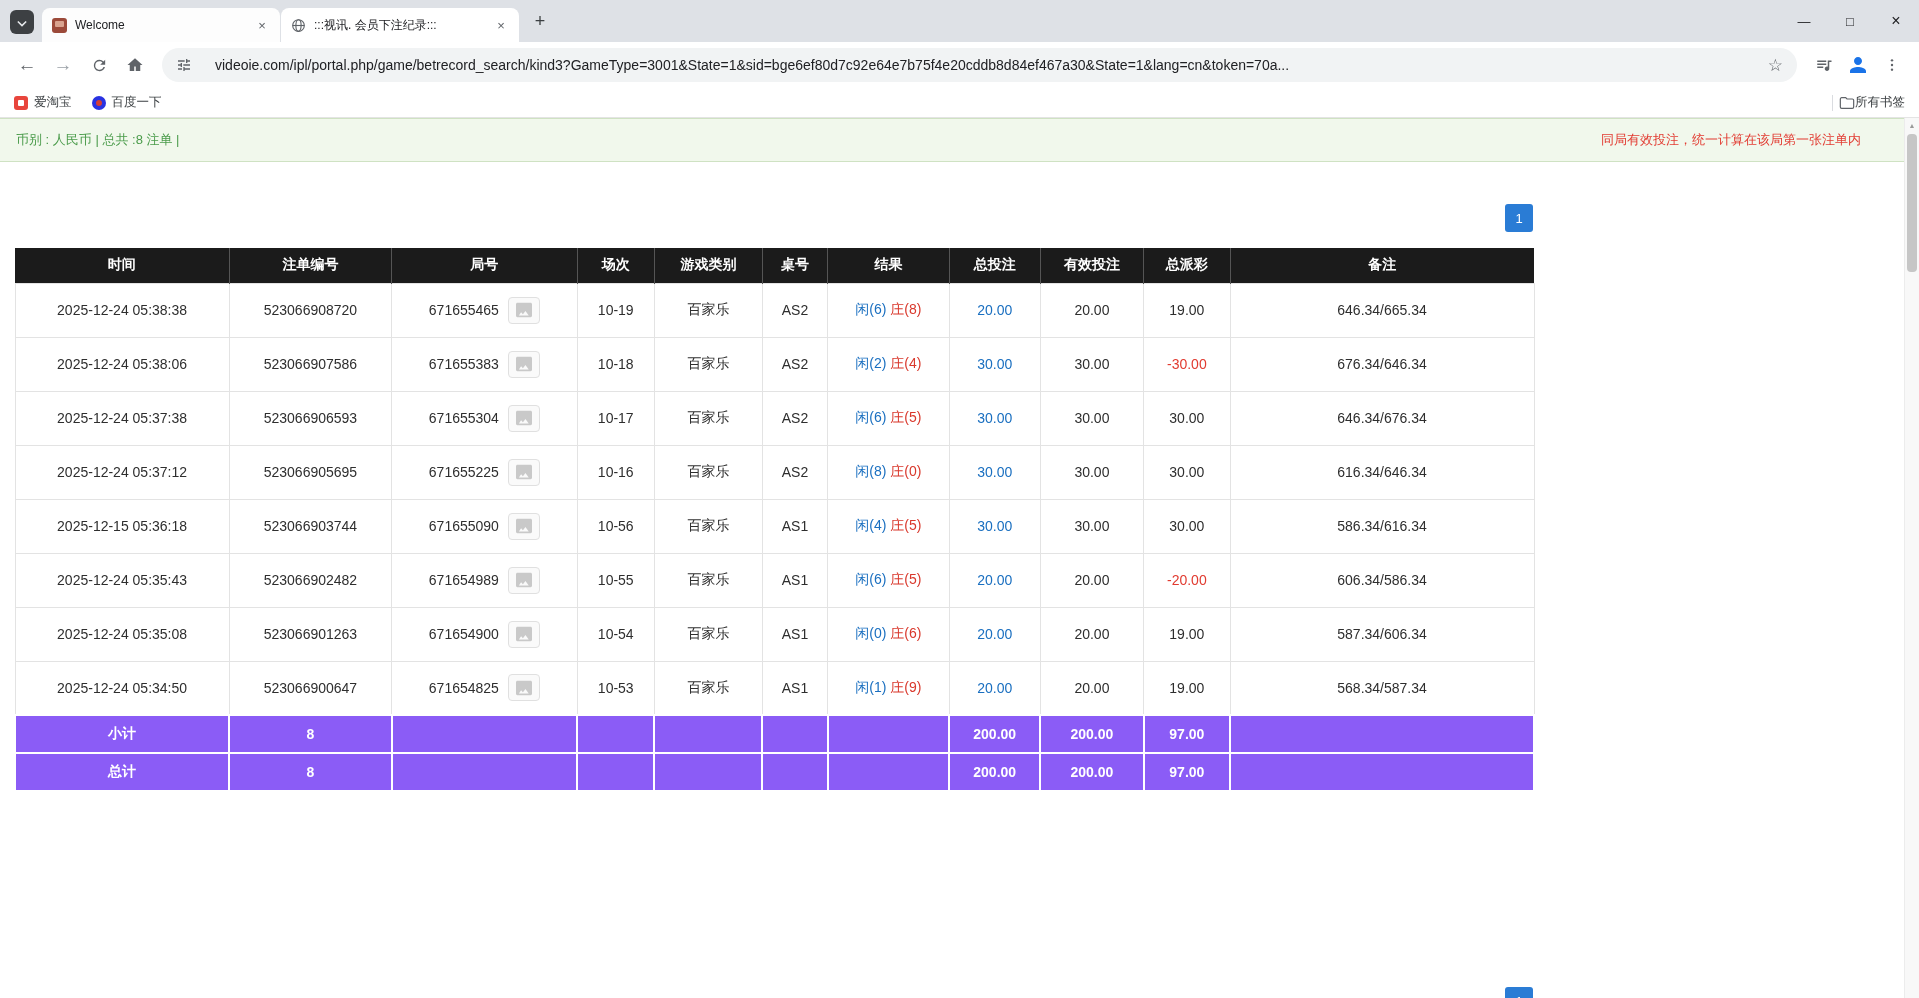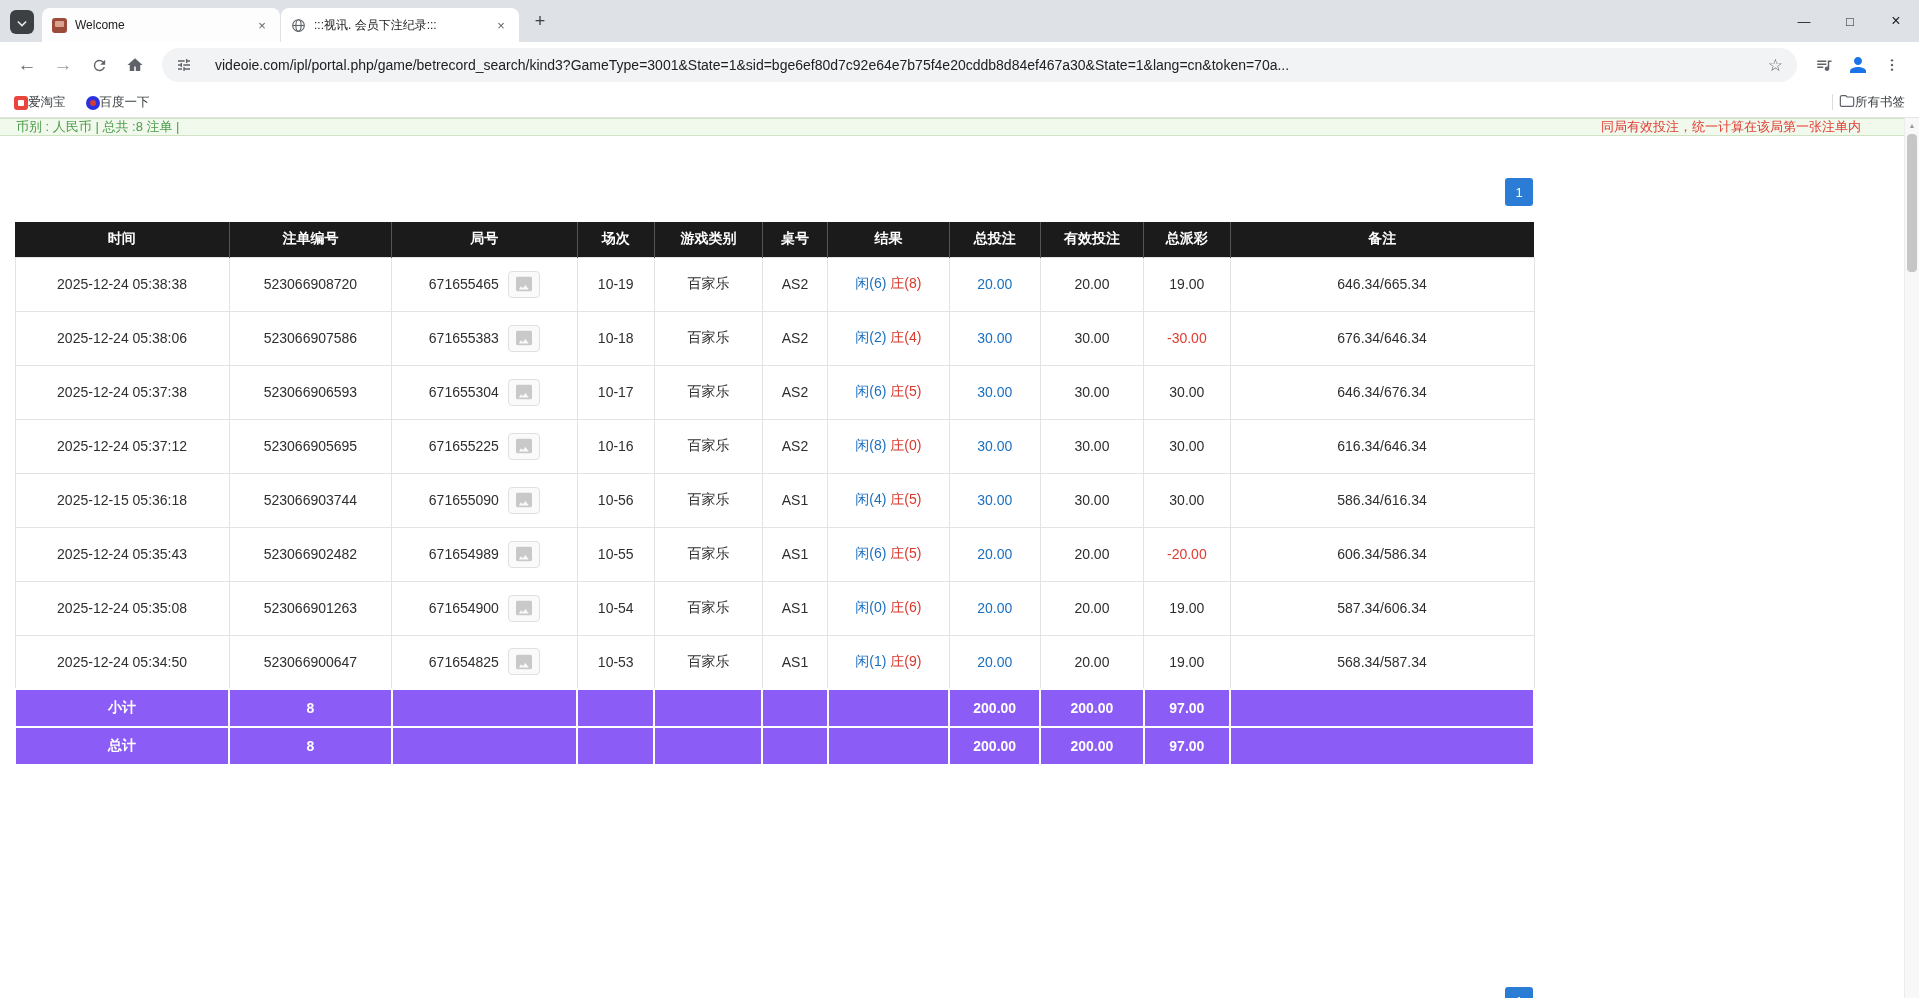--- a/index.html
+++ b/index.html
@@ -30,30 +30,30 @@
     font-size:19px;color:#5f6368}
   .nav-btn.disabled{color:#9aa0a6}
   .urlbar{flex:1;height:34px;background:#f1f3f4;border-radius:17px;display:flex;align-items:center;
     padding:0 14px;margin:0 8px;gap:23px}
   .url-text{flex:1;font-size:14px;color:#202124;white-space:nowrap;overflow:hidden}
   .star{font-size:17px;color:#5f6368}
   .avatar-btn{width:30px;height:30px;border-radius:50%;display:flex;align-items:center;justify-content:center}
 
   .bookmarksbar{height:30px;background:#fff;display:flex;align-items:center;padding:0 14px;
     font-size:12.5px;color:#3c4043;border-bottom:1px solid #e4e4e4}
-  .bm-item{display:flex;align-items:center;margin-right:20px}
+  .bm-item{display:flex;align-items:center;gap:6px;margin-right:20px}
   .bm-ico-red{width:14px;height:14px;border-radius:3px;background:#e8453c;position:relative}
   .bm-ico-red::after{content:"";position:absolute;left:4px;top:4px;width:6px;height:6px;background:#fff;border-radius:1px}
   .bm-ico-baidu{width:14px;height:14px;border-radius:50%;background:#2932e1;position:relative}
   .bm-ico-baidu::after{content:"";position:absolute;left:4px;top:4px;width:6px;height:6px;background:#d43d35;border-radius:50%}
-  .bm-right{margin-left:auto;display:flex;gap:0}
+  .bm-right{margin-left:auto;display:flex;align-items:center;gap:0}
   .bm-divider{width:1px;height:16px;background:#dadce0;margin-right:6px}
 
   
-  .infobar{height:18px;background:#f1f8ec;border-top:1px solid #cfe2c3;border-bottom:1px solid #cfe2c3;
+  .infobar{height:44px;background:#f1f8ec;border-top:1px solid #cfe2c3;border-bottom:1px solid #cfe2c3;
     display:flex;align-items:center;justify-content:space-between;padding:0 58px 0 16px;font-size:13px}
   .info-left{color:#4a9b4a}
   .info-right{color:#e23c32}
 
   .pagi-row{display:flex;justify-content:flex-end;width:1533px;margin-top:42px}
   .page-btn{width:28px;height:28px;background:#2a7cd5;color:#fff;border-radius:3px;
     display:flex;align-items:center;justify-content:center;font-size:13px}
   .page-btn.bottom{position:fixed;right:386px;bottom:-17px}
 
   table{width:1521px;margin:16px 0 0 14px;border-collapse:collapse;table-layout:fixed;

